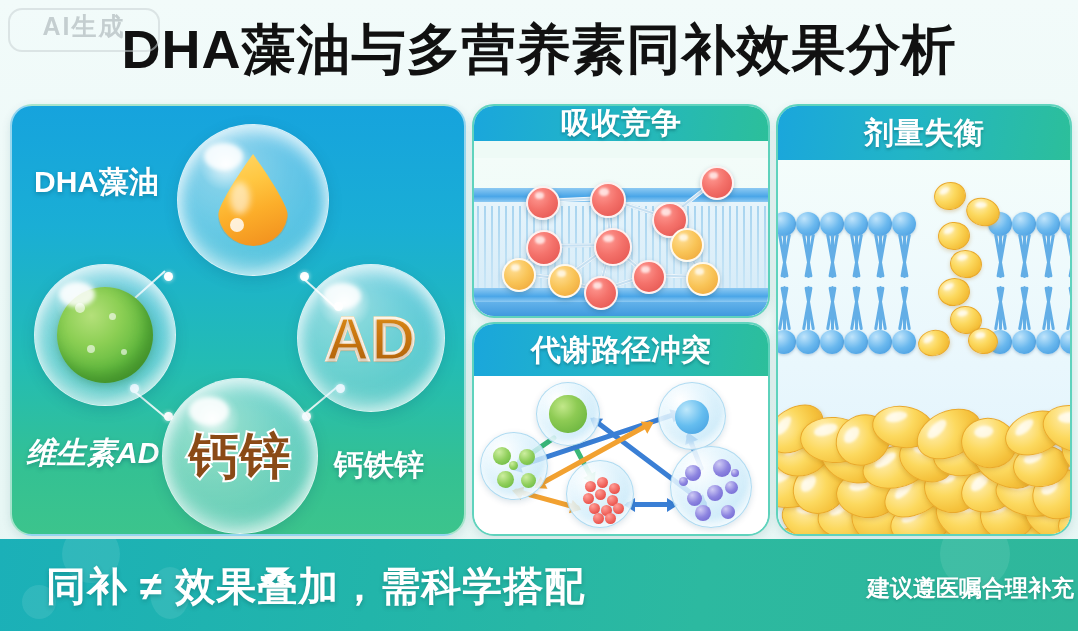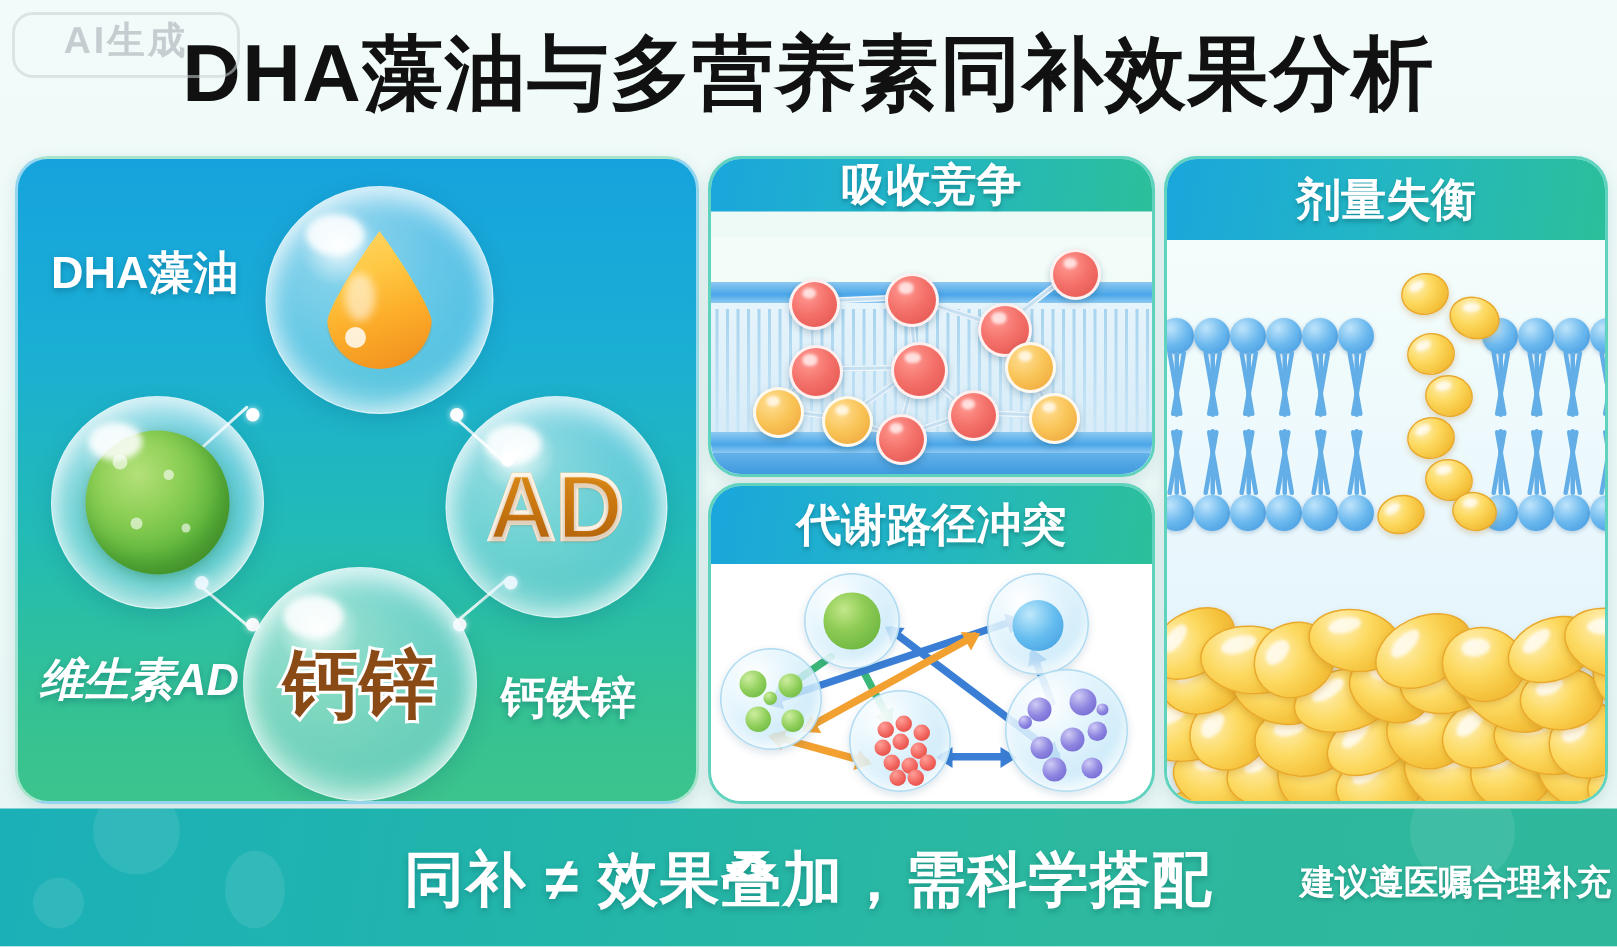--- a/index.html
+++ b/index.html
@@ -150,23 +150,23 @@
     background:radial-gradient(circle at 32% 26%, #fff0b8 0%, #fcd95f 40%, #f5c23c 70%, #e9a92c 100%);
     border:1px solid #e9a92c;box-shadow:0 2px 4px rgba(170,110,10,.25);}
   .pill i{position:absolute;left:18%;top:16%;width:36%;height:24%;border-radius:50%;
     background:rgba(255,255,255,.72);filter:blur(1px);transform:rotate(-20deg);}
 
   
   #banner{position:absolute;left:0;right:0;bottom:0;height:92px;
     background:linear-gradient(100deg,#1bb0b8 0%,#22b5aa 35%,#2cb9a0 65%,#2fb79b 100%);
     overflow:hidden;}
   .blob{position:absolute;border-radius:50%;background:rgba(255,255,255,.09);}
-  #banner-main{position:absolute;left:0;right:0;top:20px;text-align:center;
+  #banner-main{position:absolute;left:0;right:0;top:20px;text-align:left;
     color:#fff;font-size:40px;font-weight:700;letter-spacing:1px;
-    text-shadow:0 2px 4px rgba(0,70,70,.3);white-space:nowrap;}
+    text-shadow:0 2px 4px rgba(0,70,70,.3);white-space:nowrap;padding-left:46px;}
   #banner-sub{position:absolute;right:4px;top:34px;color:#fff;
     font-size:23px;font-weight:700;letter-spacing:0px;white-space:nowrap;
     text-shadow:0 1px 3px rgba(0,70,70,.3);}
 </style>
 </head>
 <body>
 
 <div class="stage">
 
   <div class="watermark">

